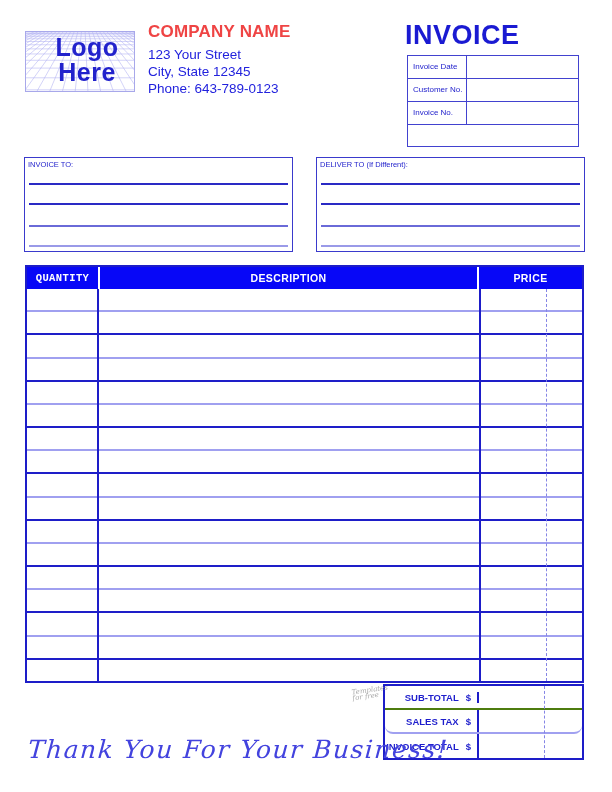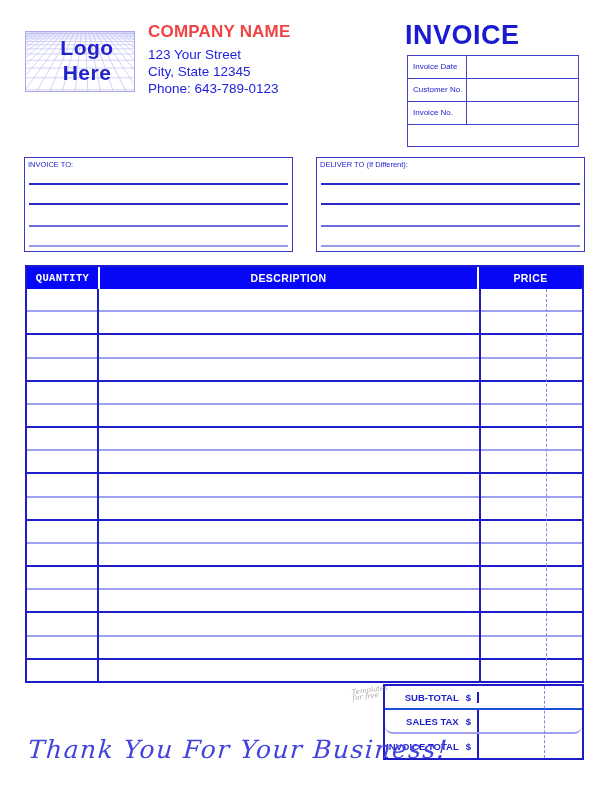--- a/index.html
+++ b/index.html
@@ -11,21 +11,21 @@
   }
 
   
   .logo-box {
     position:absolute; left:25px; top:31px; width:110px; height:61px;
     border:1px solid #a8a8ea; background:#ffffff; overflow:hidden;
   }
   .logo-box svg { position:absolute; left:0; top:0; }
   .logo-text {
     position:absolute; left:0; top:3px; width:100%; text-align:center;
-    padding-left:14px; font-weight:bold; font-size:21px; line-height:25px;
+    padding-left:14px; font-weight:bold; font-size:25px; line-height:25px;
     color:#2222cc; letter-spacing:0.5px;
   }
   .company-block { position:absolute; left:148px; top:22px; }
   .company-name { font-size:17px; font-weight:bold; color:#ef4444; letter-spacing:0.2px; margin-bottom:4px; }
   .company-line { font-size:13.5px; line-height:17px; color:#2222dd; }
 
   .invoice-title {
     position:absolute; left:405px; top:20px;
     font-size:27px; font-weight:bold; color:#1a1ad2; letter-spacing:0.5px;
   }
@@ -76,21 +76,21 @@
   .v-div.desc { left:452px; }
   .v-dash { position:absolute; top:22px; bottom:0; width:0; border-left:1px dashed #8585e5; }
   .items-table .v-dash { left:519px; }
 
   
   .totals-box {
     position:absolute; left:383px; top:684px; width:201px; height:76px;
     border:2px solid #1d1dc8; background:#ffffff;
   }
   .totals-row { display:flex; height:24px; }
-  .totals-row.r1 { border-bottom:2px solid #1d4ed8;align-items:center; }
+  .totals-row.r1 { border-bottom:2px solid #4d7c0f;align-items:center; }
   .totals-row.r2 { border-bottom:2px solid #a0a0f0;border-radius:8px; }
   .totals-label {
     width:94px; border-right:2px solid #1d1dc8;
     display:flex; justify-content:flex-end; align-items:center;
     padding-right:6px; font-size:9.5px; font-weight:bold; color:#1d1dcc;
     white-space:nowrap;
   }
   .totals-label .cur { margin-left:7px; }
   .totals-value { flex:1; position:relative; }
   .totals-box .v-dash { top:0; left:159px; }

